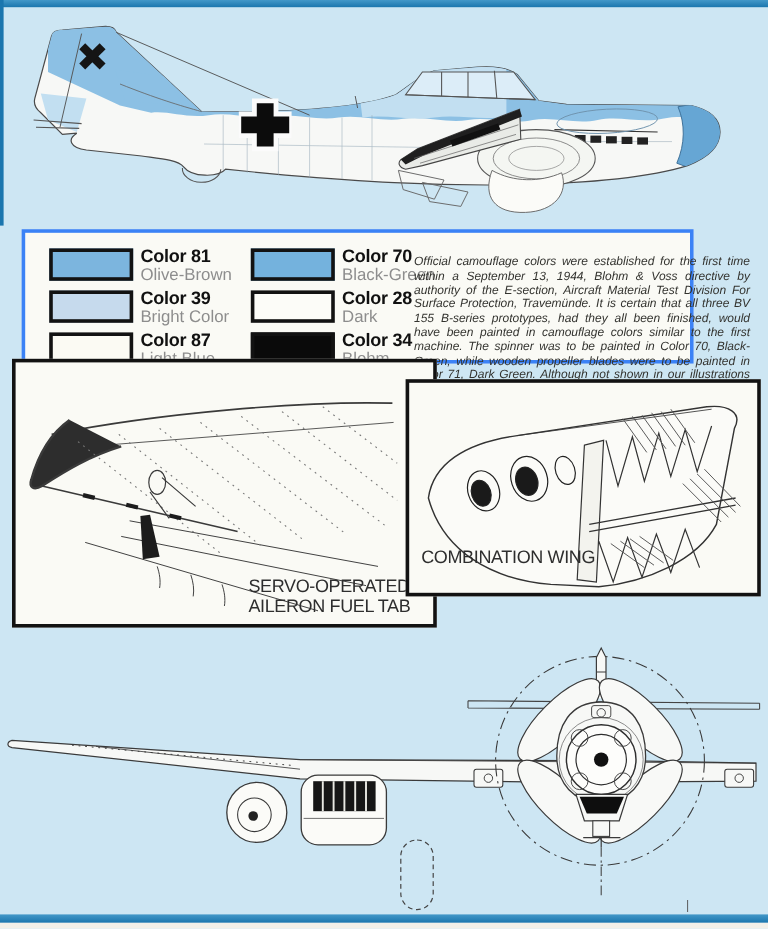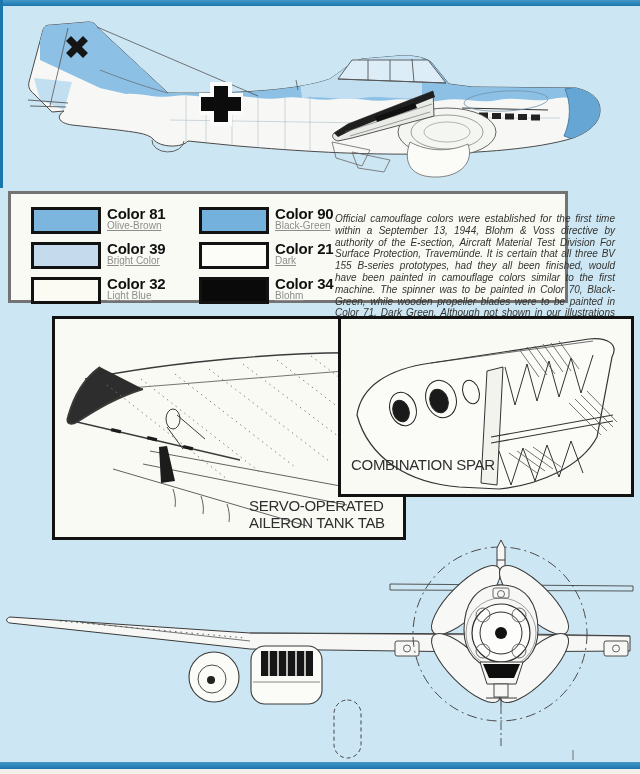--- a/index.html
+++ b/index.html
@@ -14,38 +14,38 @@
   .edge-band-bottom{position:absolute;left:0;top:762px;width:640px;height:7px;
     background:linear-gradient(180deg,var(--edge-band-light,#3f93c4),var(--edge-band,#1b76ae));}
   .page-foot{position:absolute;left:0;top:769px;width:640px;height:5px;background:#f2f0e9;}
 
   svg{position:absolute;display:block;}
   .profile-svg{left:0;top:0;}
   .frontview-svg{left:0;top:530px;}
 
   
   .legend-box{
-    position:absolute;left:8px;top:191px;width:560px;height:112px;
-    background:var(--panel-bg,#fafaf5);border:3px solid #737373;box-sizing:border-box;
+    position:absolute;left:18px;top:191px;width:560px;height:112px;
+    background:var(--panel-bg,#fafaf5);border:3px solid #3b82f6;box-sizing:border-box;
   }
   .legend-entry{position:absolute;}
   .legend-swatch{position:absolute;left:0;top:0;width:64px;height:21px;border:3px solid #121212;}
   .legend-code{position:absolute;left:76px;top:-2px;font-size:15px;font-weight:bold;color:#111;white-space:nowrap;letter-spacing:-0.2px;}
-  .legend-name{position:absolute;left:76px;top:13px;font-size:10px;color:#8d8d8d;white-space:nowrap;text-decoration:underline;}
+  .legend-name{position:absolute;left:76px;top:13px;font-size:14px;color:#8d8d8d;white-space:nowrap;}
   .col1{left:20px;} .col2{left:188px;}
   .row1{top:13px;} .row2{top:48px;} .row3{top:83px;}
   .legend-note{
     position:absolute;left:324px;top:9px;width:280px;
     font-size:10px;line-height:1.18;font-style:italic;color:#33332f;
     text-align:justify;letter-spacing:0px;
   }
 
   
   .fig-panel{position:absolute;background:var(--panel-bg,#fafaf5);border:3px solid #121212;box-sizing:border-box;}
-  .fig-aileron{left:10px;top:316px;width:354px;height:224px;margin-left:42px;}
+  .fig-aileron{left:10px;top:299px;width:354px;height:224px;}
   .fig-spar{left:338px;top:316px;width:296px;height:181px;}
   .fig-caption{position:absolute;font-size:15px;line-height:1.15;color:#2e2e2e;letter-spacing:-0.3px;white-space:nowrap;}
   .cap-aileron{left:194px;top:178px;}
   .cap-spar{left:10px;top:137px;}
   .fig-panel svg{left:0;top:0;}
 </style>
 </head>
 <body>
 
 <div class="page">
@@ -146,31 +146,31 @@
       <div class="legend-code">Color 81</div>
       <div class="legend-name">Olive-Brown</div>
     </div>
     <div class="legend-entry col1 row2">
       <div class="legend-swatch" style="background: rgb(198, 218, 237);"></div>
       <div class="legend-code">Color 39</div>
       <div class="legend-name">Bright Color</div>
     </div>
     <div class="legend-entry col1 row3">
       <div class="legend-swatch" style="background: rgb(251, 250, 243);"></div>
-      <div class="legend-code">Color 32</div>
+      <div class="legend-code">Color 87</div>
       <div class="legend-name">Light Blue</div>
     </div>
     <div class="legend-entry col2 row1">
       <div class="legend-swatch" style="background: rgb(116, 178, 221);"></div>
-      <div class="legend-code">Color 90</div>
+      <div class="legend-code">Color 70</div>
       <div class="legend-name">Black-Green</div>
     </div>
     <div class="legend-entry col2 row2">
       <div class="legend-swatch" style="background: rgb(252, 252, 248);"></div>
-      <div class="legend-code">Color 21</div>
+      <div class="legend-code">Color 28</div>
       <div class="legend-name">Dark</div>
     </div>
     <div class="legend-entry col2 row3">
       <div class="legend-swatch" style="background: rgb(10, 10, 10);"></div>
       <div class="legend-code">Color 34</div>
       <div class="legend-name">Blohm</div>
     </div>
 
     <p class="legend-note">Official camouflage colors were established for the first time within a September 13, 1944, Blohm &amp; Voss directive by authority of the E-section, Aircraft Material Test Division For Surface Protection, Travemünde. It is certain that all three BV 155 B-series prototypes, had they all been finished, would have been painted in camouflage colors similar to the first machine. The spinner was to be painted in Color 70, Black-Green, while wooden propeller blades were to be painted in Color 71, Dark Green. Although not shown in our illustrations above and opposite, the fuselage and vertical tailplane were mottled by a soft application of approximately equal amounts of Colors 81 and 82 over the Light Blue.</p>
   </div>
@@ -195,21 +195,21 @@
         <path d="M104,128 L112,127 L120,162 L106,164 Z"></path>
       </g>
       <g stroke="#3a3a3a" fill="none" stroke-width="1">
         <ellipse cx="118" cy="100" rx="7" ry="10"></ellipse>
         <path d="M112,108 L128,130 M122,96 L150,120"></path>
         <path d="M118,170 C120,176 121,182 120,188 M146,177 C148,183 149,189 148,195 M172,185 C174,191 175,197 174,203" stroke-width="0.8"></path>
       </g>
     </svg>
     <div class="fig-caption cap-aileron">
       <div>SERVO-OPERATED</div>
-      <div>AILERON TANK TAB</div>
+      <div>AILERON FUEL TAB</div>
     </div>
   </div>
 
   <div class="fig-panel fig-spar">
     <svg width="290" height="175" viewBox="0 0 290 175">
       <g stroke="#333" fill="none" stroke-width="1.2">
         <path d="M16,96 C20,68 46,50 90,44 L248,20 C266,18 278,25 271,38 L256,118
                  C240,148 198,166 158,170 L118,168 C68,164 28,140 16,96 Z" fill="#fbfbf8"></path>
         <path d="M90,44 L252,22" stroke-width="0.7"></path>
       </g>
@@ -226,21 +226,21 @@
         <path d="M158,132 L170,166 L182,129 L194,162 L206,126 L218,158 L230,122 L242,154"></path>
         <path d="M150,118 L272,96 M150,124 L272,102" stroke-width="1.1"></path>
       </g>
       <g stroke="#555" stroke-width="0.8" fill="none">
         <path d="M178,30 L198,58 M186,28 L206,56 M194,27 L214,55 M202,25 L222,53 M210,24 L230,52 M218,22 L238,50"></path>
         <path d="M228,84 L260,116 M234,80 L266,112 M240,76 L272,108 M246,72 L276,103"></path>
         <path d="M168,134 L196,154 M176,132 L204,152 M184,130 L212,150 M192,128 L220,148"></path>
       </g>
     </svg>
     <div class="fig-caption cap-spar">
-      <div>COMBINATION SPAR</div>
+      <div>COMBINATION WING</div>
     </div>
   </div>
 
   <svg class="frontview-svg" width="640" height="232" viewBox="0 530 640 232">
 
     <path d="M390,584 L633,586 M390,590 L633,591 M390,584 L390,590 M633,586 L633,591" stroke="#444" stroke-width="0.9" fill="none"></path>
 
     <g stroke="#3a3a3a" fill="#f7f8f6">
       <path d="M10,617 C6,618 5,622 10,623 L250,649 L475,652 L630,651 L630,636 L528,634 L250,633 Z" stroke-width="1"></path>
       <path d="M80,622 L250,641 M250,633 L630,636" stroke-width="0.7" fill="none"></path>

